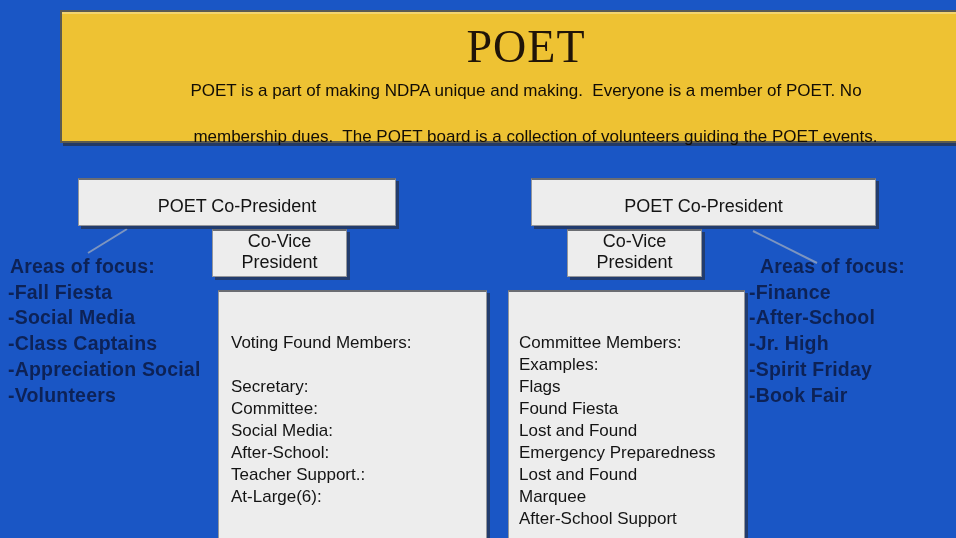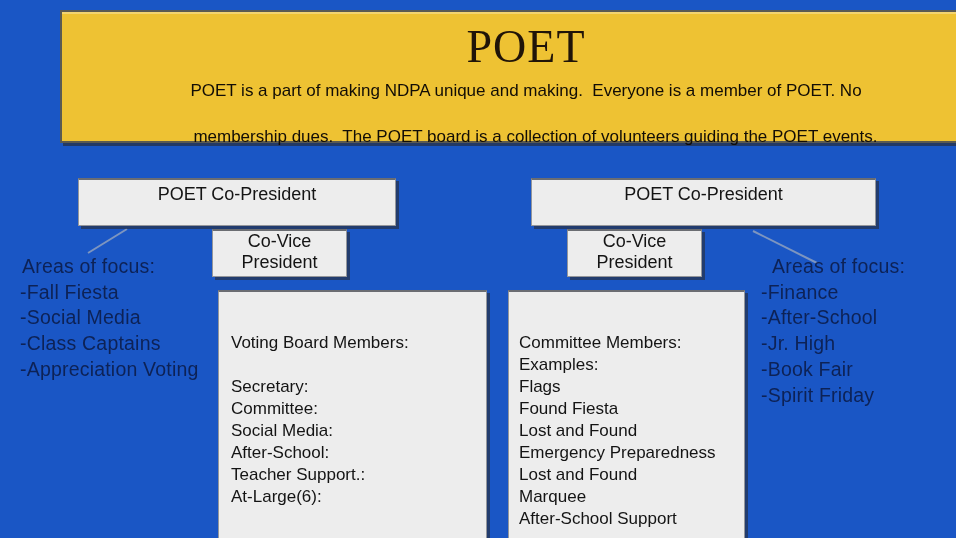--- a/index.html
+++ b/index.html
@@ -29,38 +29,38 @@
   .banner .subtitle{
     margin-top:7px; font-size:17px; line-height:23px; color:#120d06; white-space:pre-wrap;
   }
 
   .gbox{
     position:absolute; background:var(--box_fill);
     border:1px solid #94969b; border-top:2px solid #6b6d72;
     box-shadow:3px 3px 0 rgba(40,44,52,.6);
     box-sizing:border-box; color:var(--ink);
   }
-  .president{top:178px; height:48px; text-align:center; font-size:18px; padding-top:4px;}
+  .president{top:178px; height:48px; text-align:center; font-size:18px; padding-top:16px;}
   .president.left{left:78px;  width:318px;}
   .president.right{left:531px; width:345px;}
   .vice{top:229px; width:135px; height:48px; text-align:center; font-size:18px; line-height:21px; padding-top:0;}
   .vice.left{left:212px;} .vice.right{left:567px;}
   .vice .lbl{display:inline-block; width:90px;}
 
   .big{top:290px; height:252px; font-size:17px; line-height:22px;}
   .big.left{left:218px; width:269px; padding:40px 6px 0 12px;}
   .big.right{left:508px; width:237px; padding:40px 4px 0 10px;}
   .big .row{white-space:nowrap;}
   .big .spacer{height:22px;}
 
   .focus{
     position:absolute; top:254px; color:var(--navy);
     font-size:19.5px; line-height:25.7px; font-weight:bold; letter-spacing:.2px;
   }
-  .focus{font-weight:normal;margin-left:12px;}
+  .focus{font-weight:bold;}
   .focus.left{left:8px;} .focus.right{left:749px;}
   .focus .hdr{display:block;}
   .focus.left .hdr{padding-left:2px;}
   .focus.right .hdr{padding-left:11px;}
 </style>
 </head>
 <body>
 
 <div class="slide">
 
@@ -87,34 +87,35 @@
   </div>
   <div class="gbox vice right">
     <span class="lbl">Co-Vice President</span>
   </div>
 
   <div class="focus left">
     <span class="hdr">Areas of focus:</span>
     <div class="row">-Fall Fiesta</div>
     <div class="row">-Social Media</div>
     <div class="row">-Class Captains</div>
-    <div class="row">-Appreciation Voting</div>
+    <div class="row">-Appreciation Social</div>
+    <div class="row">-Volunteers</div>
   </div>
 
   <div class="focus right">
     <span class="hdr">Areas of focus:</span>
     <div class="row">-Finance</div>
     <div class="row">-After-School</div>
     <div class="row">-Jr. High</div>
+    <div class="row">-Spirit Friday</div>
     <div class="row">-Book Fair</div>
-    <div class="row">-Spirit Friday</div>
   </div>
 
   <div class="gbox big left">
-    <div class="row">Voting Board Members:</div>
+    <div class="row">Voting Found Members:</div>
     <div class="spacer"></div>
     <div class="row">Secretary:</div>
     <div class="row">Committee:</div>
     <div class="row">Social Media:</div>
     <div class="row">After-School:</div>
     <div class="row">Teacher Support.:</div>
     <div class="row">At-Large(6):</div>
   </div>
 
   <div class="gbox big right">

